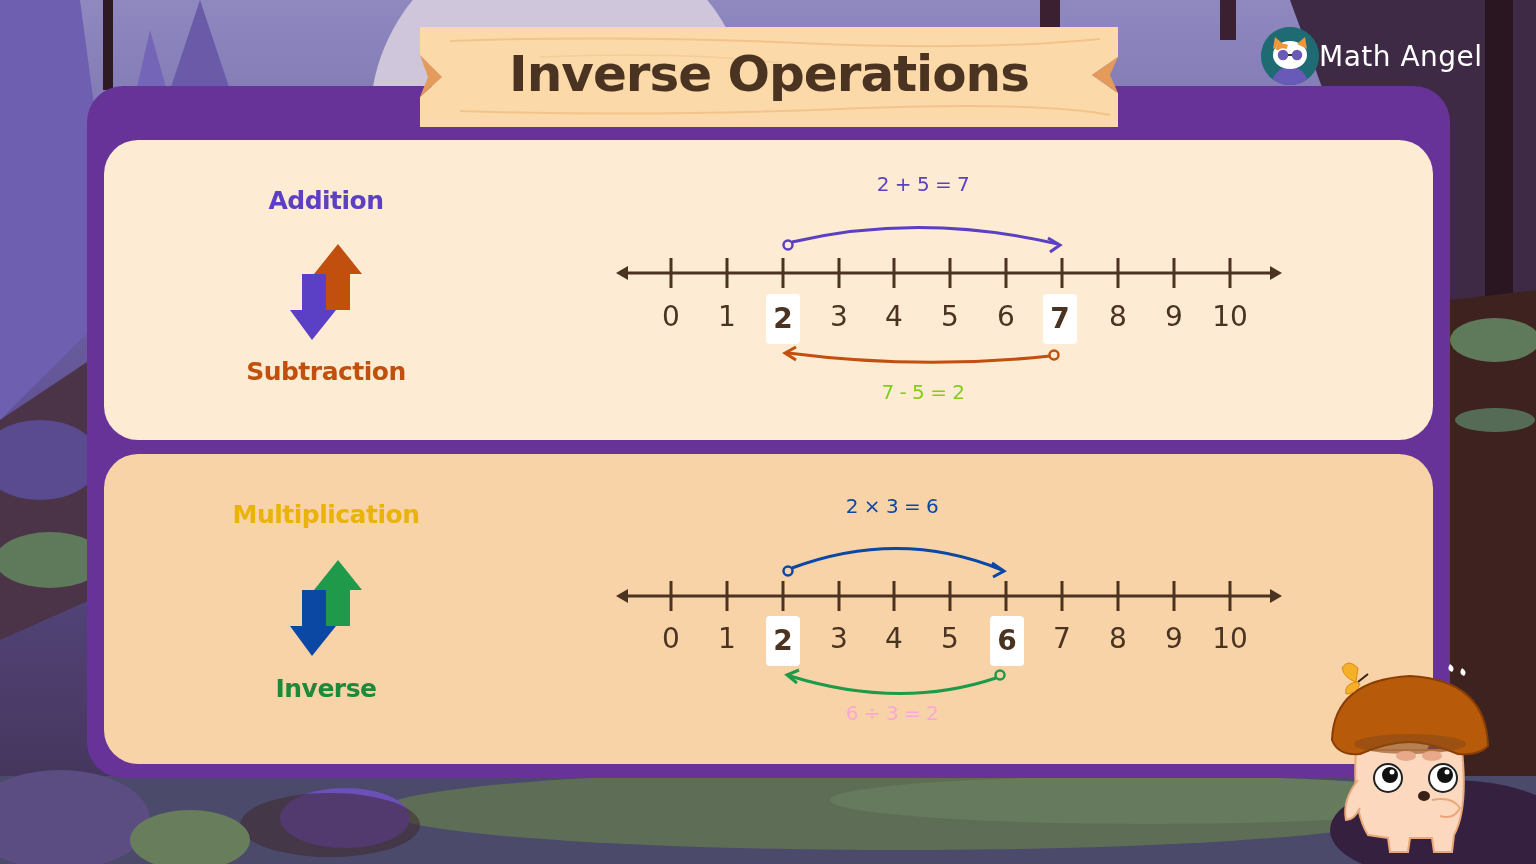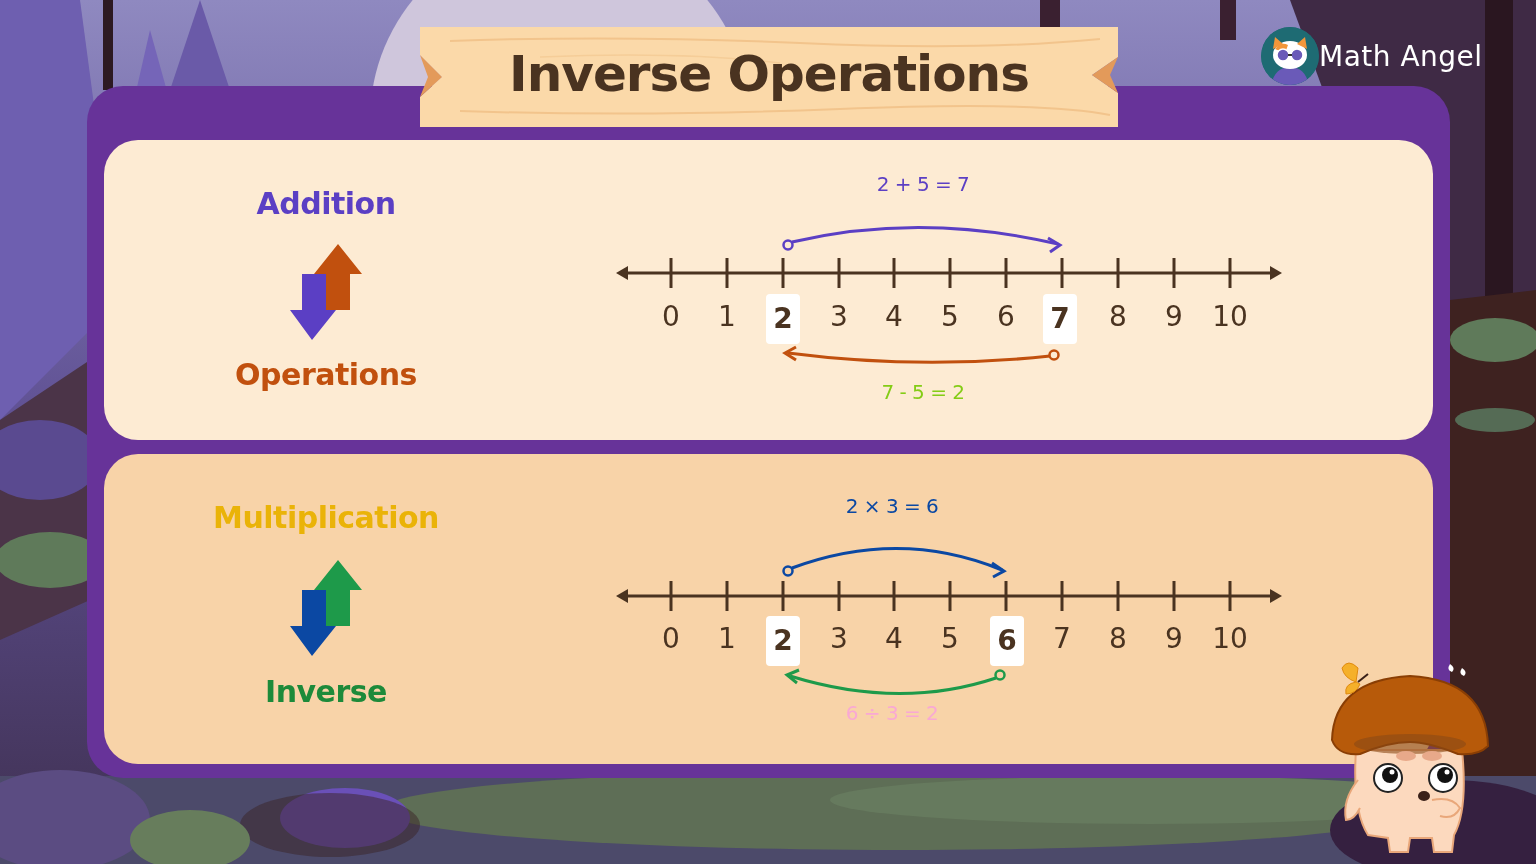--- a/index.html
+++ b/index.html
@@ -67,21 +67,21 @@
   }
 
   
   .op-label {
     position: absolute;
     width: 440px;
     left: 106px;
     text-align: center;
     font-family: "DejaVu Sans", sans-serif;
     font-weight: bold;
-    font-size: 30px;
+    font-size: 25px;
     letter-spacing: -0.5px;
   }
   .swap-icon { position: absolute; }
 
   
   .numline { position: absolute; left: 0; top: 0; width: 1536px; height: 864px; pointer-events: none; }
   .eq {
     position: absolute;
     font-family: "DejaVu Sans", sans-serif;
     font-weight: normal;
@@ -185,21 +185,21 @@
     </svg>
   </div>
   <div class="brand-name">Math Angel</div>
 </div>
 
 <div class="op-label" style="top:186px; color:#5b3fc4;">Addition</div>
 <svg class="swap-icon" style="left:290px; top:244px;" width="72" height="98" viewBox="0 0 72 98">
   <polygon points="48,0 72,30 60,30 60,66 36,66 36,30 24,30" fill="#c1500e"></polygon>
   <polygon points="12,30 36,30 36,66 46,66 22,96 0,66 12,66" fill="#5b3fc4"></polygon>
 </svg>
-<div class="op-label" style="top:357px; color:#c1500e;">Operations</div>
+<div class="op-label" style="top:357px; color:#c1500e;">Subtraction</div>
 
 <div class="eq" style="left:803px; top:172px; color:#5b3fc4;">2 + 5 = 7</div>
 <div class="eq" style="left:803px; top:380px; color:#84cc16;">7 - 5 = 2</div>
 
 <svg class="numline" viewBox="0 0 1536 864">
 
   <line x1="624" y1="273" x2="1274" y2="273" stroke="#4a3320" stroke-width="3"></line>
   <polygon points="616,273 628,266 628,280" fill="#4a3320"></polygon>
   <polygon points="1282,273 1270,266 1270,280" fill="#4a3320"></polygon>
 

